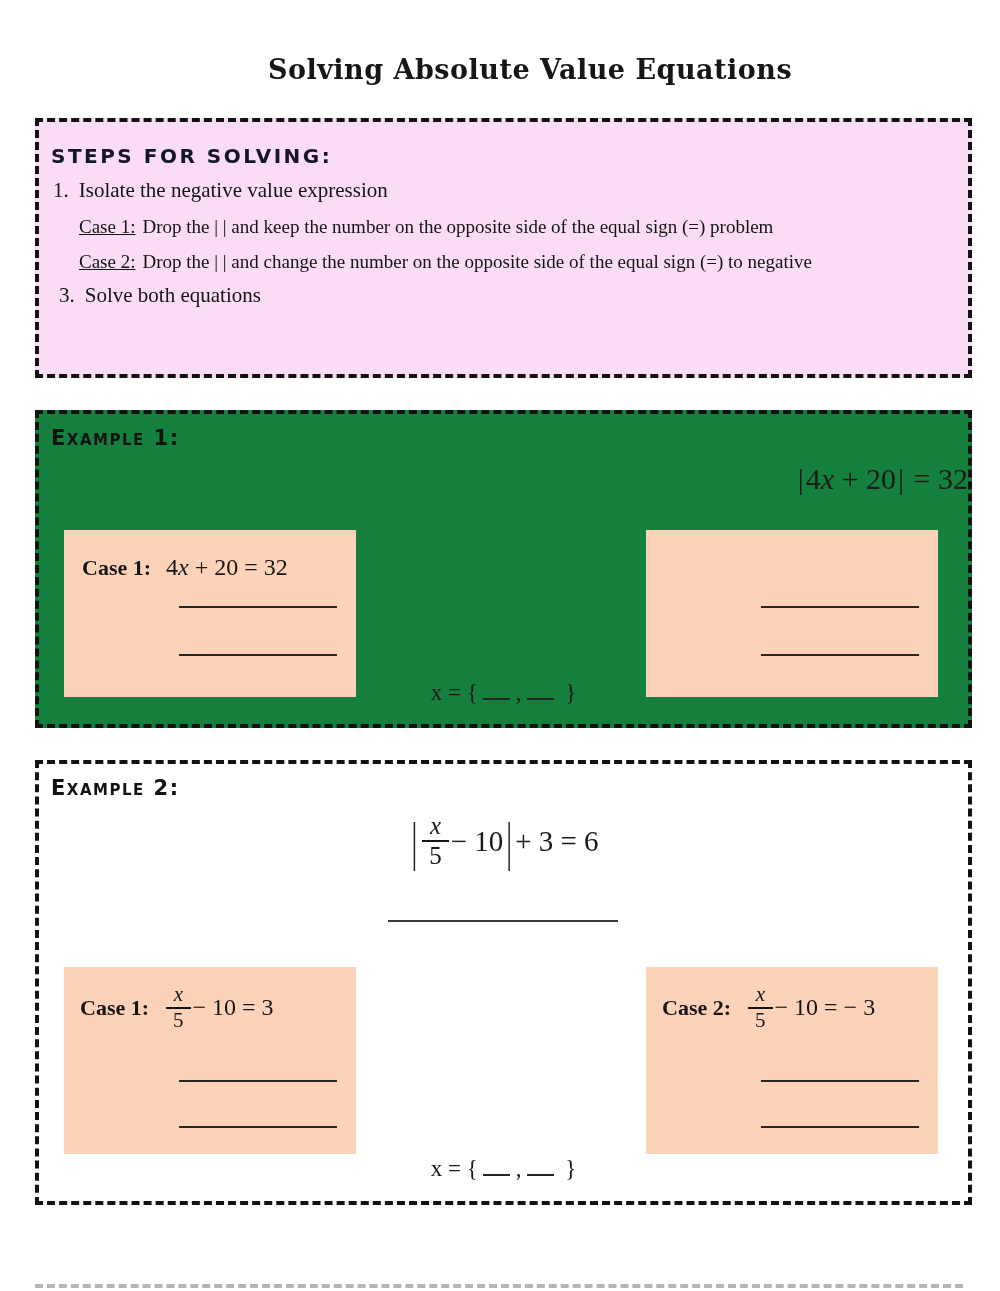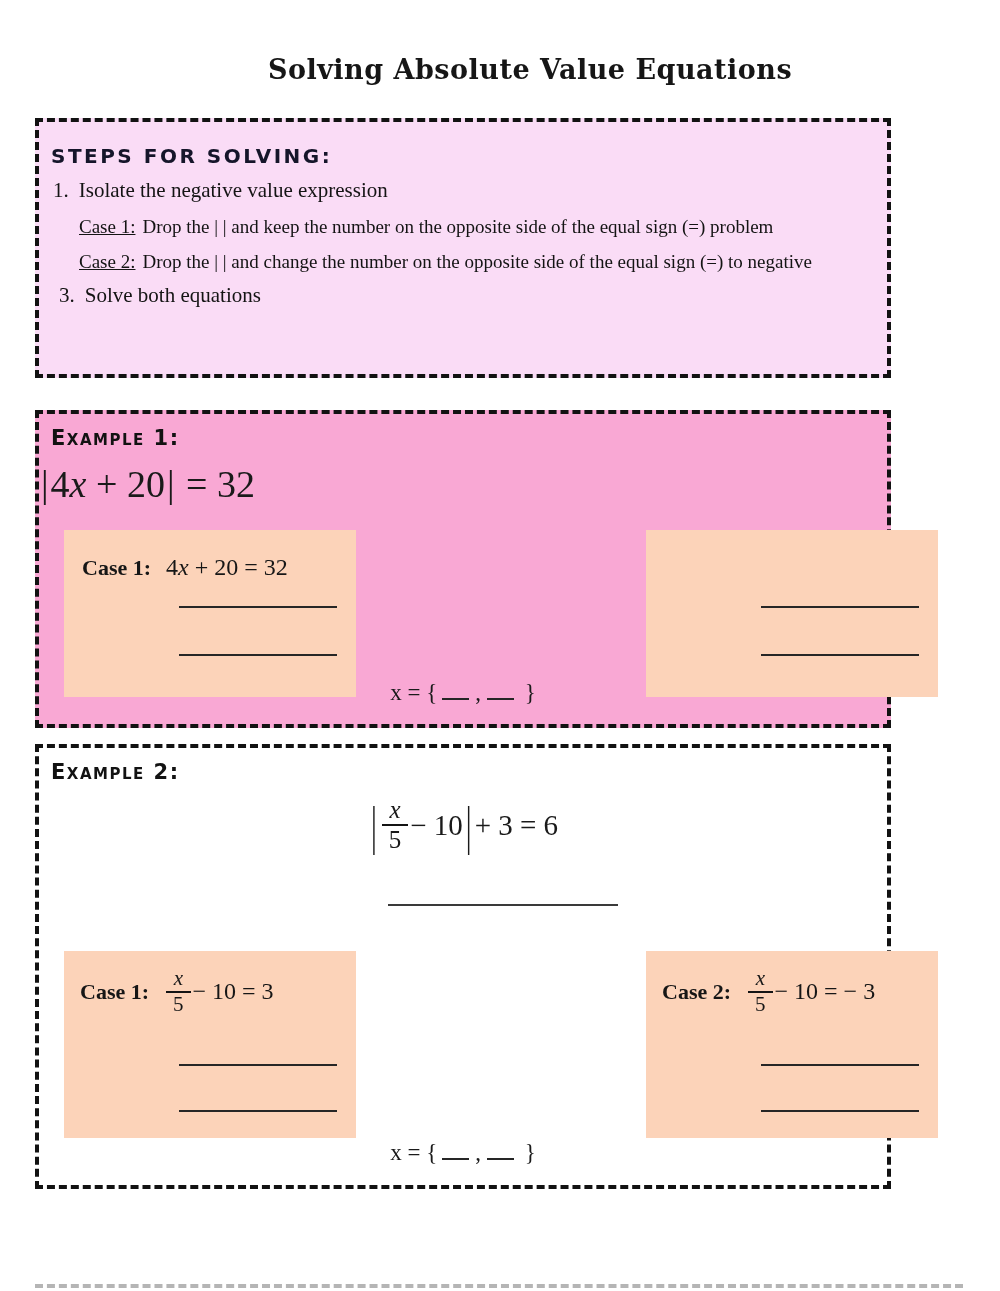--- a/index.html
+++ b/index.html
@@ -6,45 +6,45 @@
   .worksheet {
     position:relative; width:1000px; height:1291px; background:#ffffff;
     font-family:"Liberation Serif", serif; color:#141414; overflow:hidden;
   }
   .page-title {
     position:absolute; top:54px; left:0; width:100%; text-align:center;
     font-family:"DejaVu Serif", serif; font-weight:700; font-size:27px;
     letter-spacing:0.5px; color:#161616;padding-left:30px;
   }
   .dash-box {
-    position:absolute; left:35px; width:856px; box-sizing:border-box;
+    position:absolute; left:35px; width:937px; box-sizing:border-box;
     border:4px dashed #121212;
   }
   
   .steps-box { top:118px; height:260px; background:#fadcf6; padding:22px 10px 0 10px; }
   .steps-heading {
     font-family:"DejaVu Sans", sans-serif; font-weight:800; font-size:20px;
     letter-spacing:2.5px; color:#15152a; margin:0 0 2px 2px;
   }
   .step-line { font-size:21px; margin:10px 0 0 4px; white-space:nowrap; }
   .step-num { margin-right:10px; }
   .case-line { font-size:19px; margin:13px 0 0 30px; white-space:nowrap; }
   .case-label { text-decoration:underline; margin-right:7px; }
   .step3-line { margin-left:10px; }
   
-  .ex1-box { top:410px; height:318px; background:#f9a8d4; }
-  .ex2-box { top:744px; height:445px; background:#ffffff; }
+  .ex1-box { top:410px; height:318px; background:#15803d; }
+  .ex2-box { top:760px; height:445px; background:#ffffff; }
   .ex-heading {
     position:absolute; top:12px; left:12px;
     font-family:"DejaVu Sans", sans-serif; font-weight:800; font-size:21px;
     letter-spacing:1.5px; font-variant:small-caps; color:#121212;
   }
   .big-eq {
-    position:absolute; top:48px; left:0; width:100%; text-align:left;
-    font-size:38px; color:#1a1a1a; white-space:nowrap;
+    position:absolute; top:48px; left:0; width:100%; text-align:right;
+    font-size:30px; color:#1a1a1a; white-space:nowrap;
   }
   .big-eq .vbar { padding:0 2px; }
   .eq2-wrap {
     position:absolute; top:42px; left:0; width:100%; height:70px;
     display:flex; justify-content:center; align-items:center;
     font-size:29px; color:#1a1a1a;
   }
   .tall-bar { display:inline-block; transform:scaleY(1.9); padding:0 3px; }
   .frac { display:inline-block; text-align:center; vertical-align:middle; line-height:1.12; }
   .frac-big { font-size:25px; margin:0 2px; }

